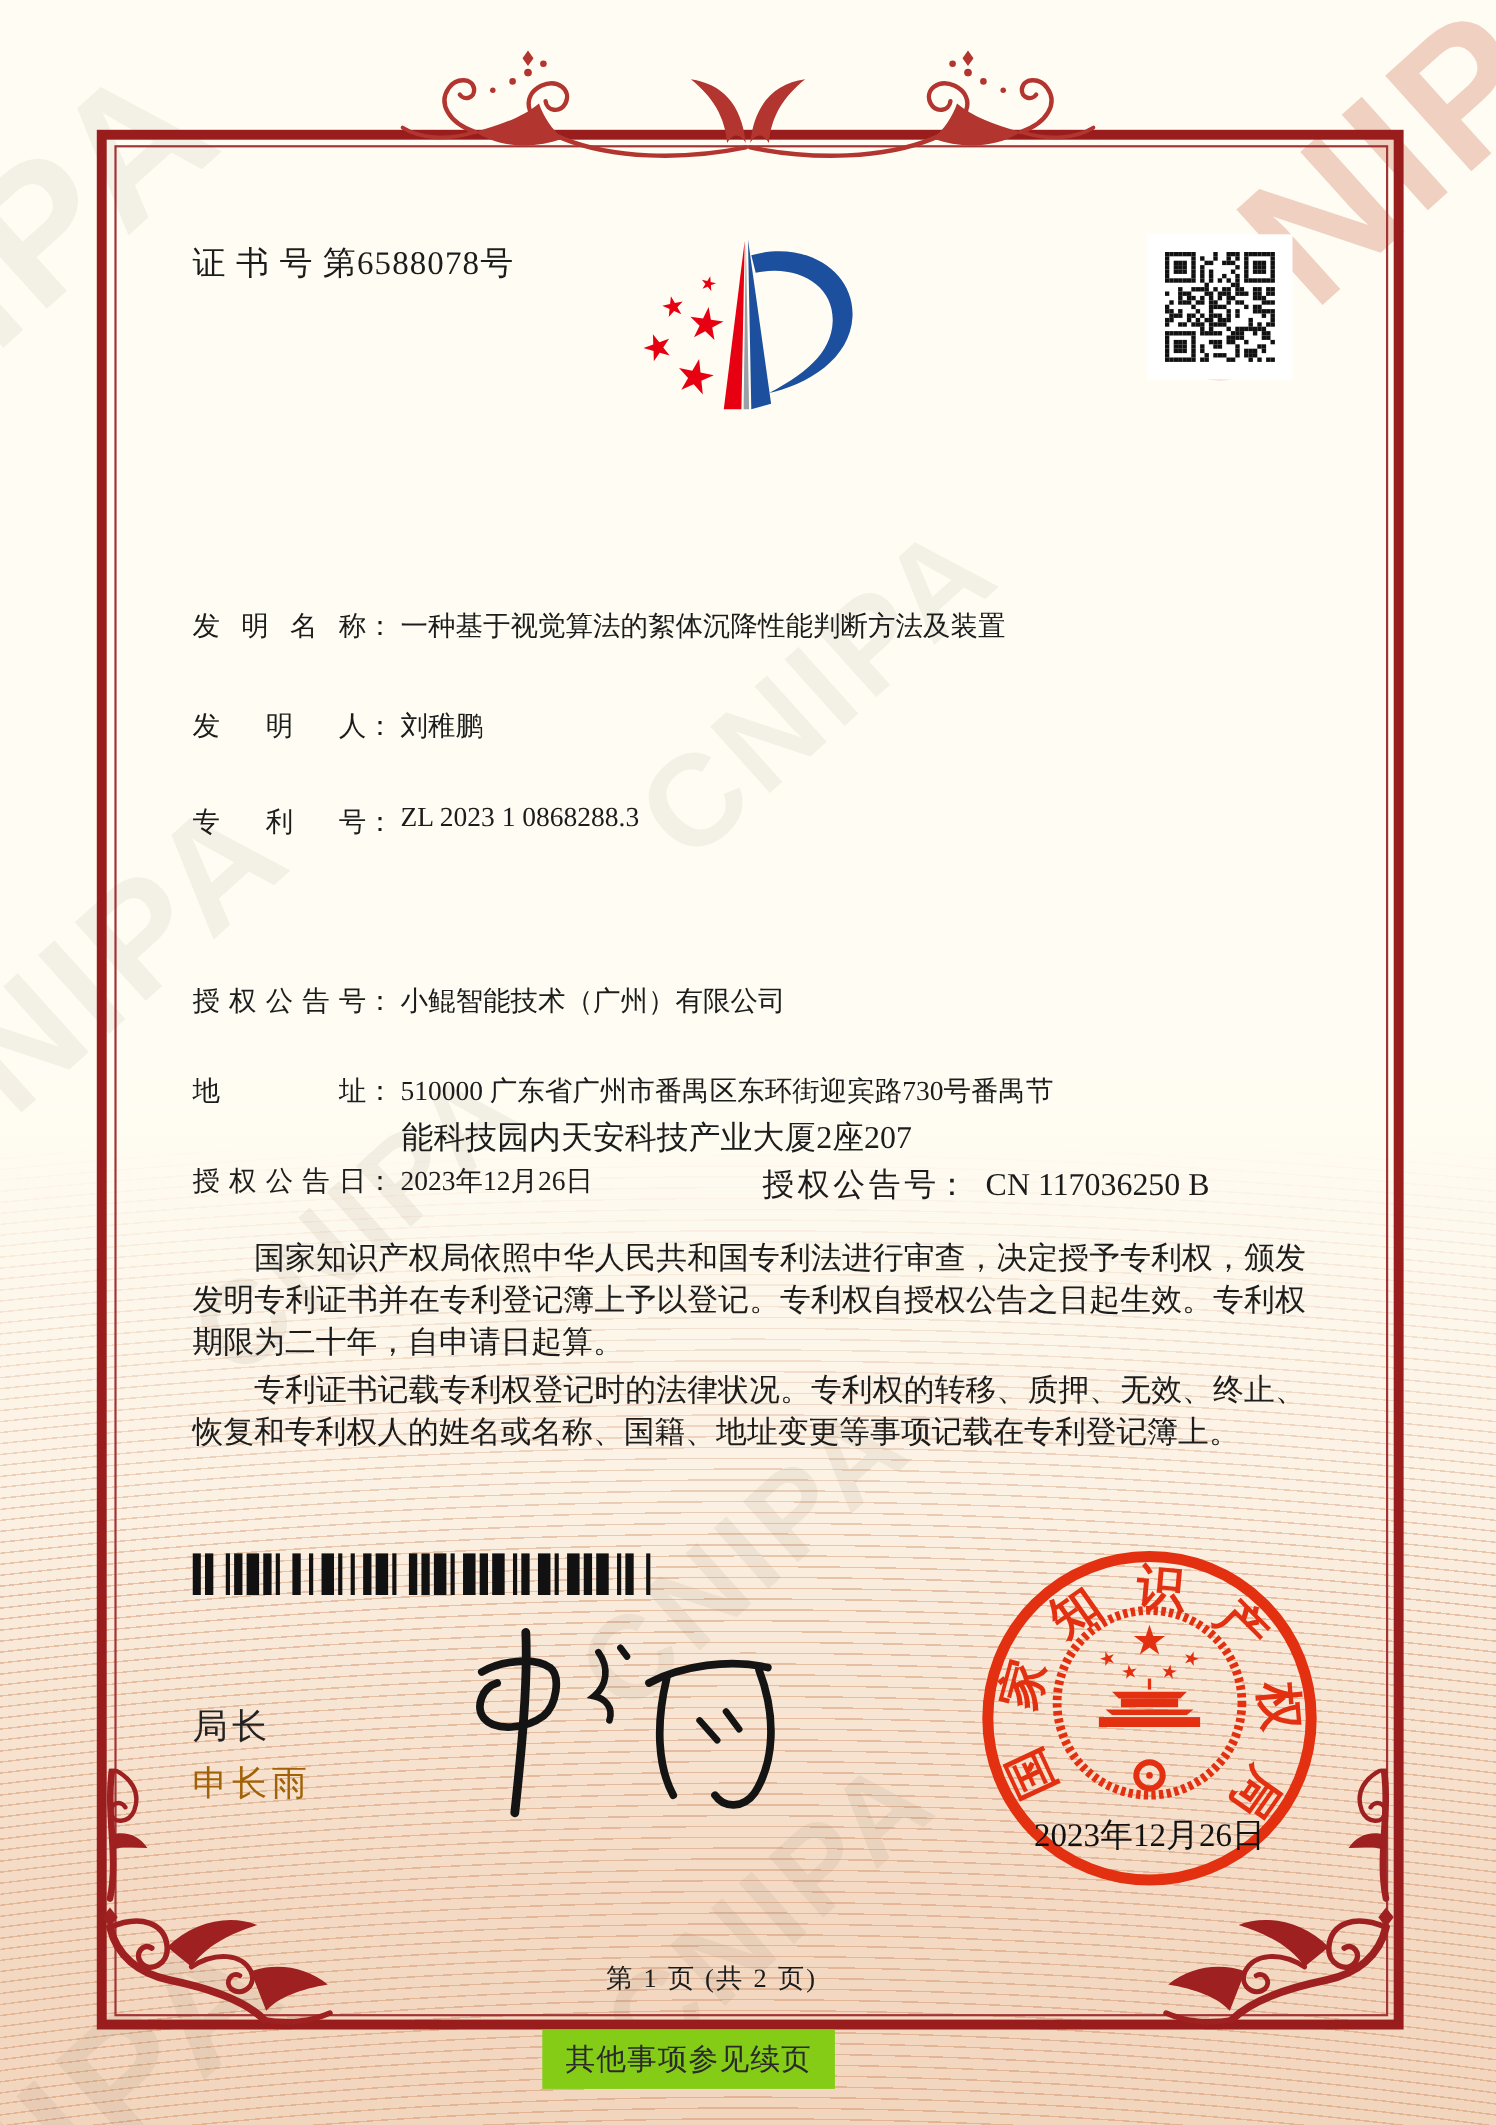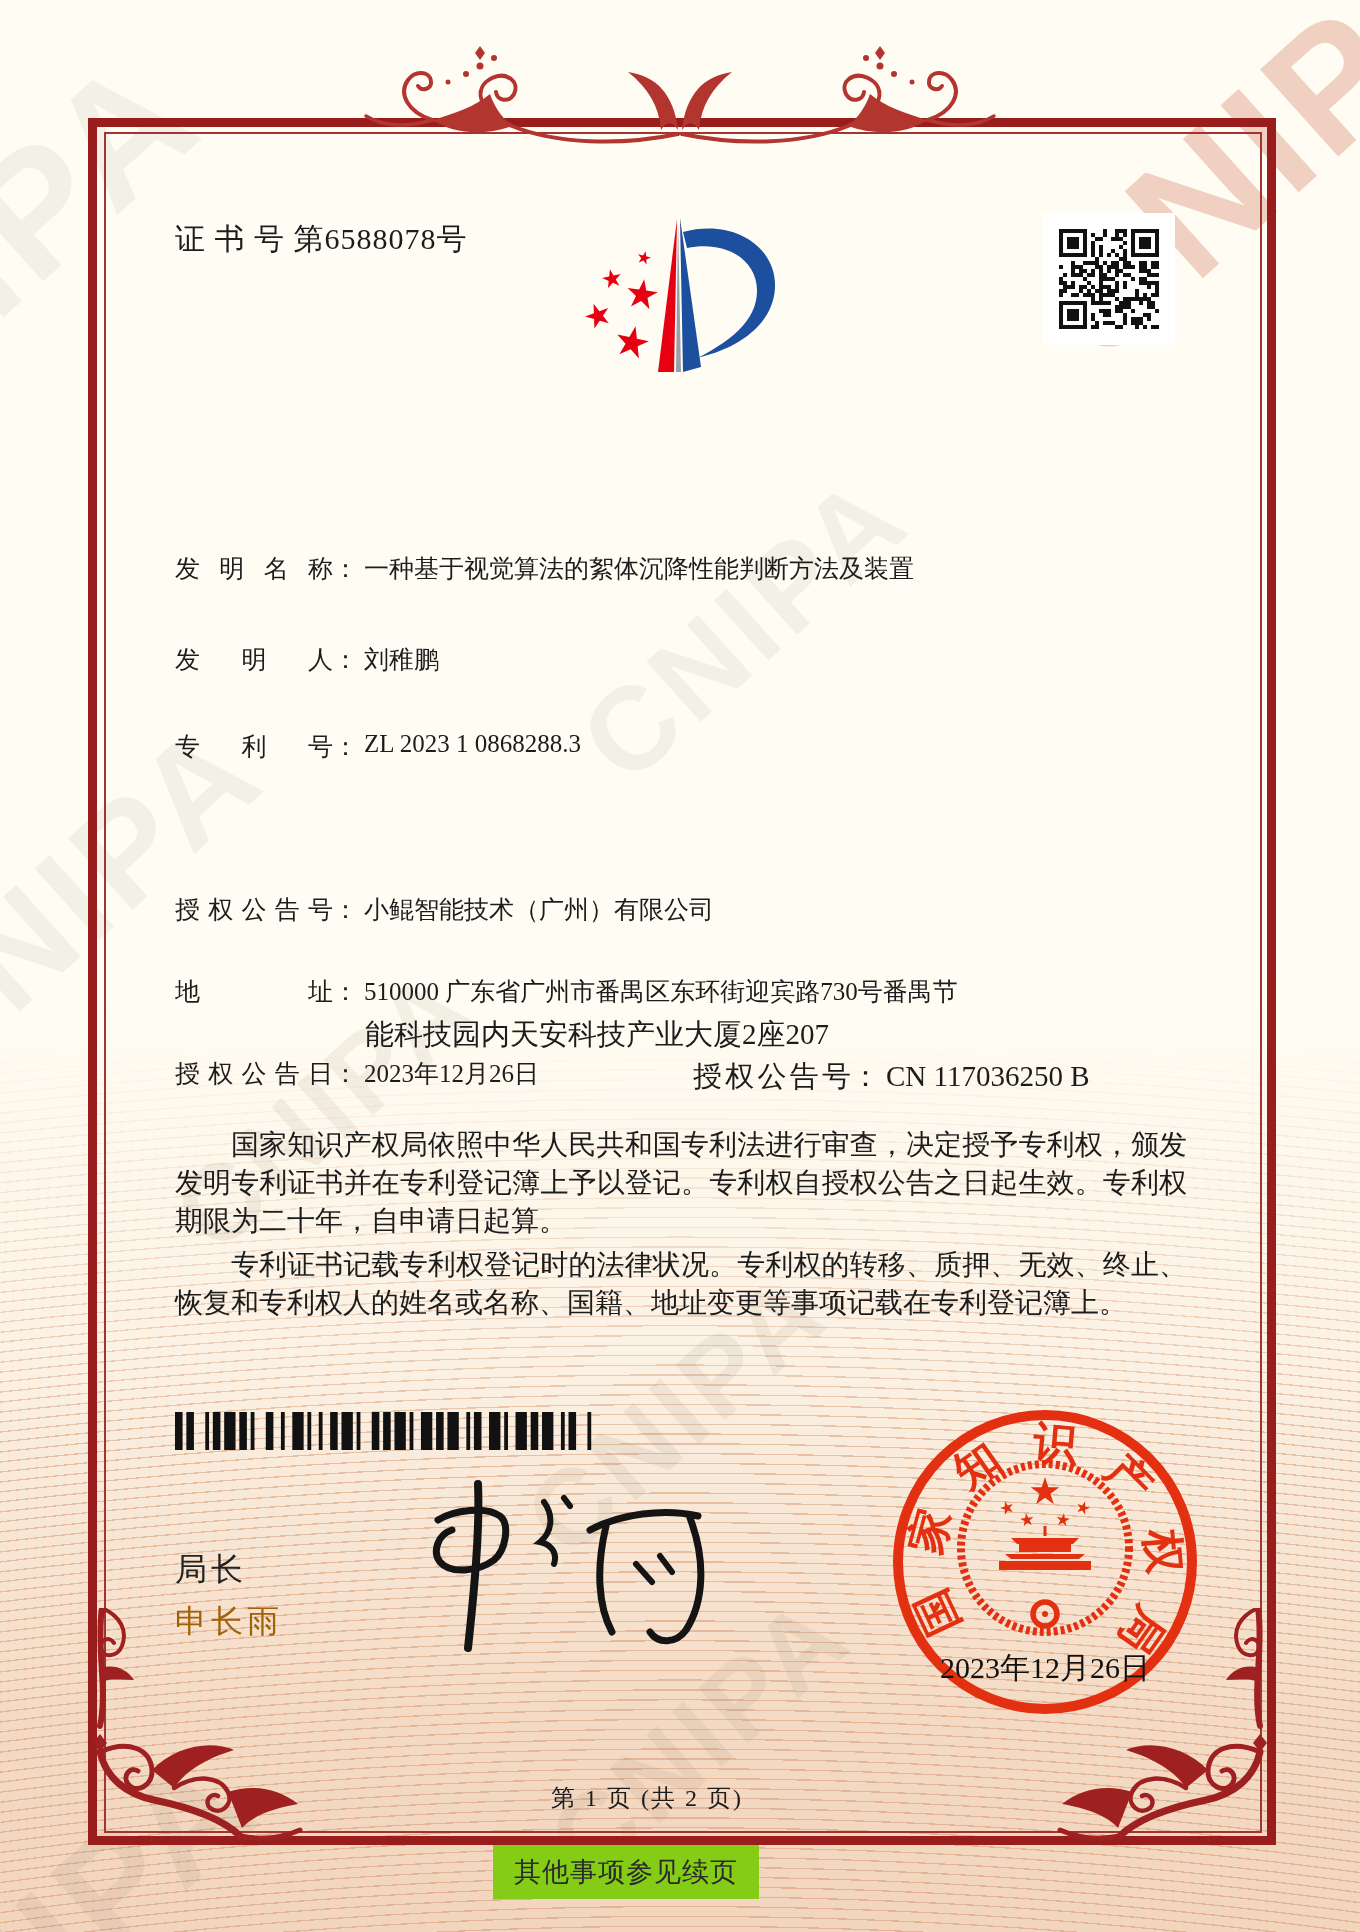--- a/index.html
+++ b/index.html
@@ -470,21 +470,21 @@
       <span class="lab">授权公告号</span><span class="col">：</span><span class="val">小鲲智能技术（广州）有限公司</span>
     </div>
     <div class="row" style="top:975px;">
       <span class="lab">地址</span><span class="col">：</span><span class="val">510000 广东省广州市番禺区东环街迎宾路730号番禺节</span>
     </div>
     <div class="addr2" style="top:1015px;">能科技园内天安科技产业大厦2座207</div>
     <div class="row" style="top:1057px;">
       <span class="lab">授权公告日</span><span class="col">：</span><span class="val">2023年12月26日</span>
     </div>
     <div class="row2" style="top:1057px;">
-      <span class="lab" style="display:inline-block;width:158px;text-align:justify;text-align-last:justify;vertical-align:top;">授权公告号</span><span class="col">：</span><span class="val" style="margin-left:6px;">CN 117036250 B</span>
+      <span class="lab" style="display:inline-block;width:158px;text-align:justify;text-align-last:justify;vertical-align:top;">授权公告号</span><span class="col">：</span><span class="val" style="margin-left:16px;">CN 117036250 B</span>
     </div>
 
     <div class="para" style="top:1246px;">专利证书记载专利权登记时的法律状况。专利权的转移、质押、无效、终止、恢复和专利权人的姓名或名称、国籍、地址变更等事项记载在专利登记簿上。</div>
     <div class="para" style="top:1126px;">国家知识产权局依照中华人民共和国专利法进行审查，决定授予专利权，颁发发明专利证书并在专利登记簿上予以登记。专利权自授权公告之日起生效。专利权期限为二十年，自申请日起算。</div>
 
     <svg class="barcode" id="barcode" width="420" height="38" preserveAspectRatio="none" viewBox="0 0 288.59999999999997 38">
         <rect x="0" y="0" width="5.2" height="38" fill="#111"></rect>
         <rect x="7.800000000000001" y="0" width="5.2" height="38" fill="#111"></rect>
         <rect x="20.8" y="0" width="2.6" height="38" fill="#111"></rect>
         <rect x="26.000000000000004" y="0" width="5.2" height="38" fill="#111"></rect>

